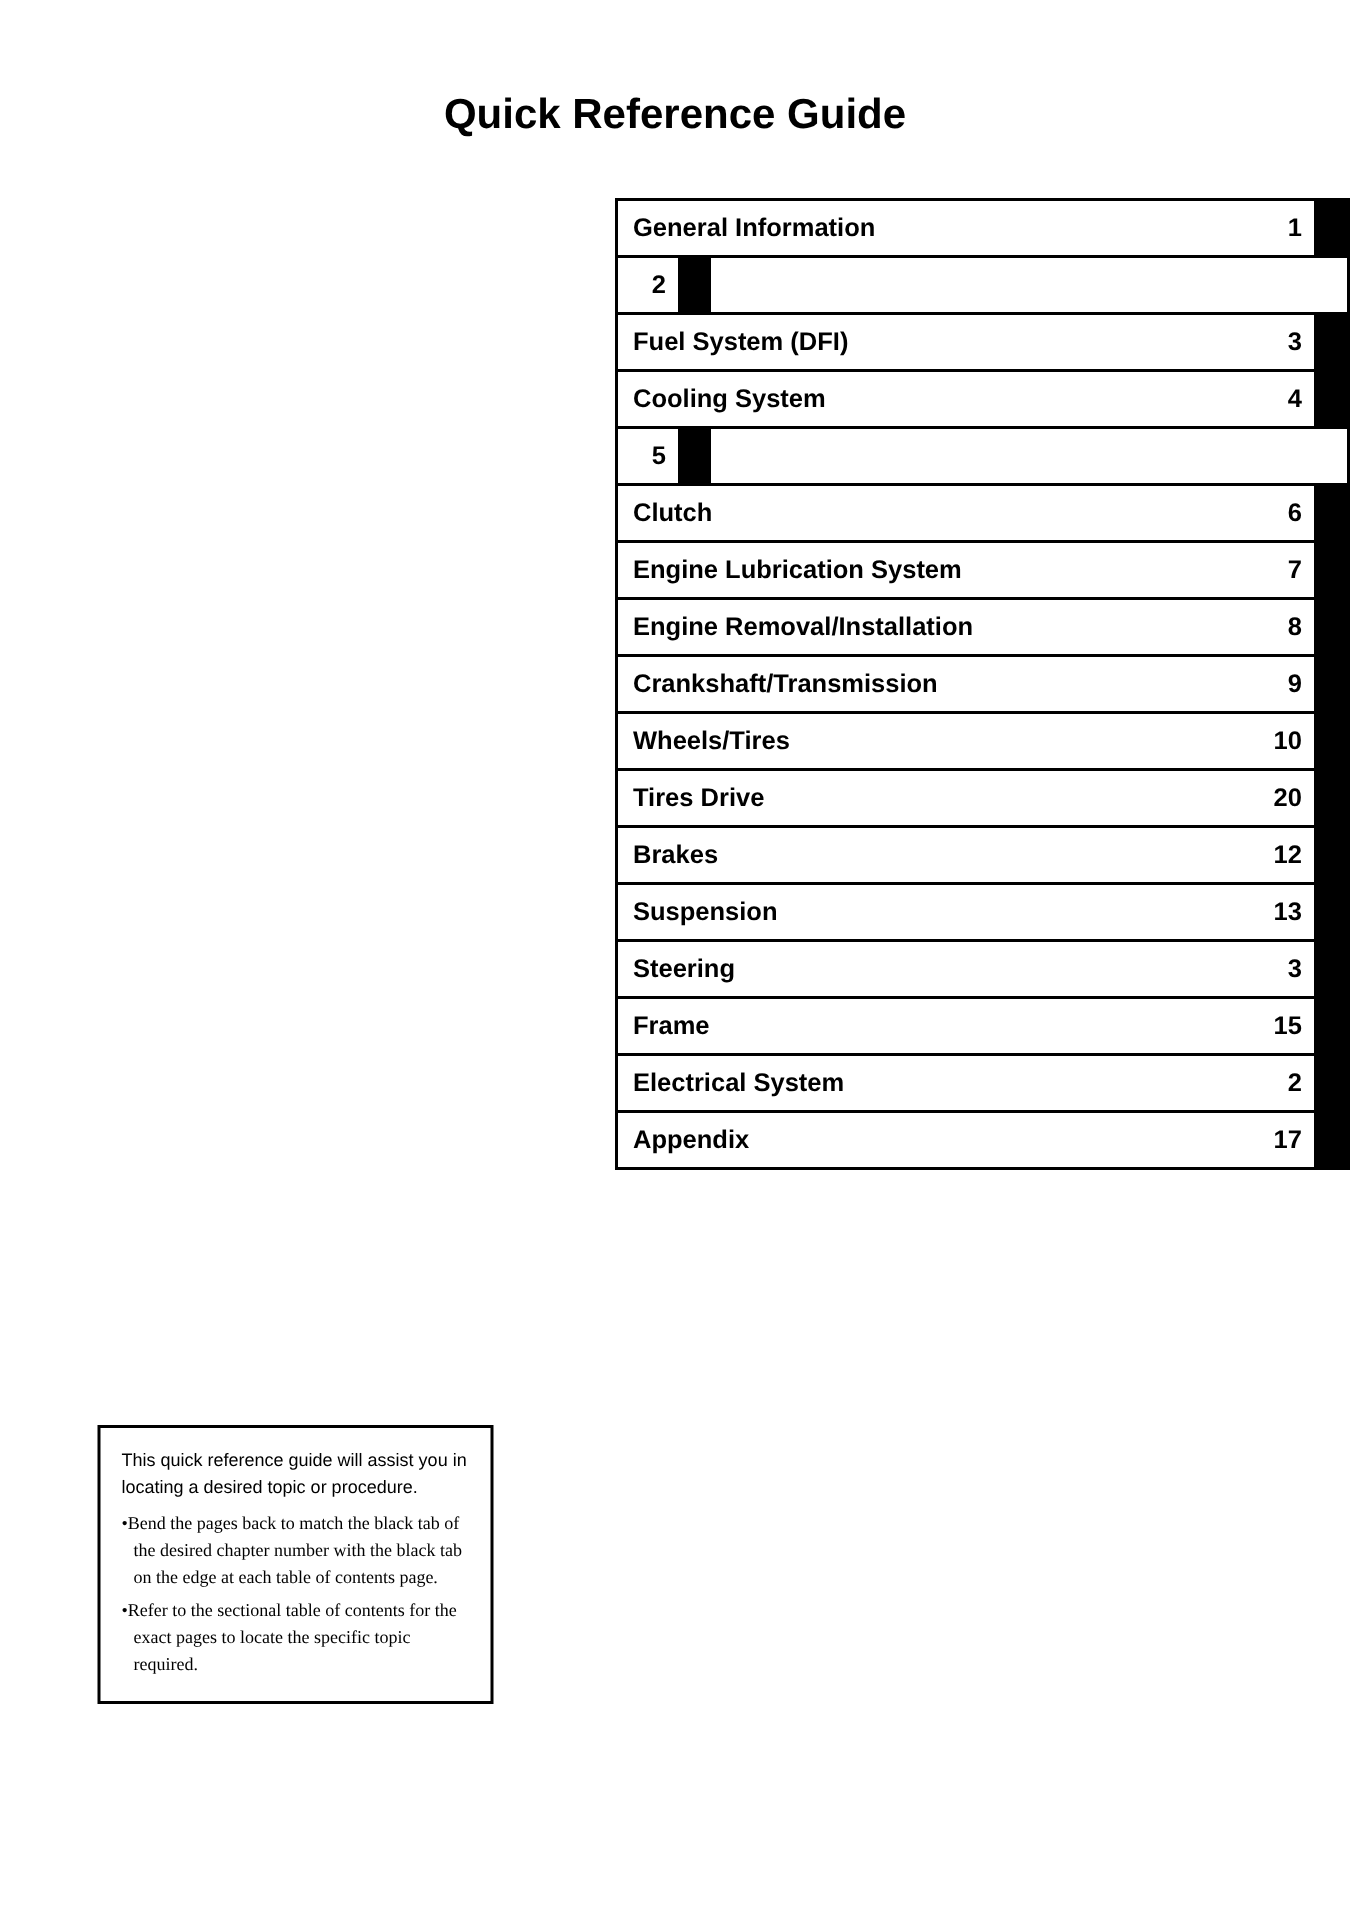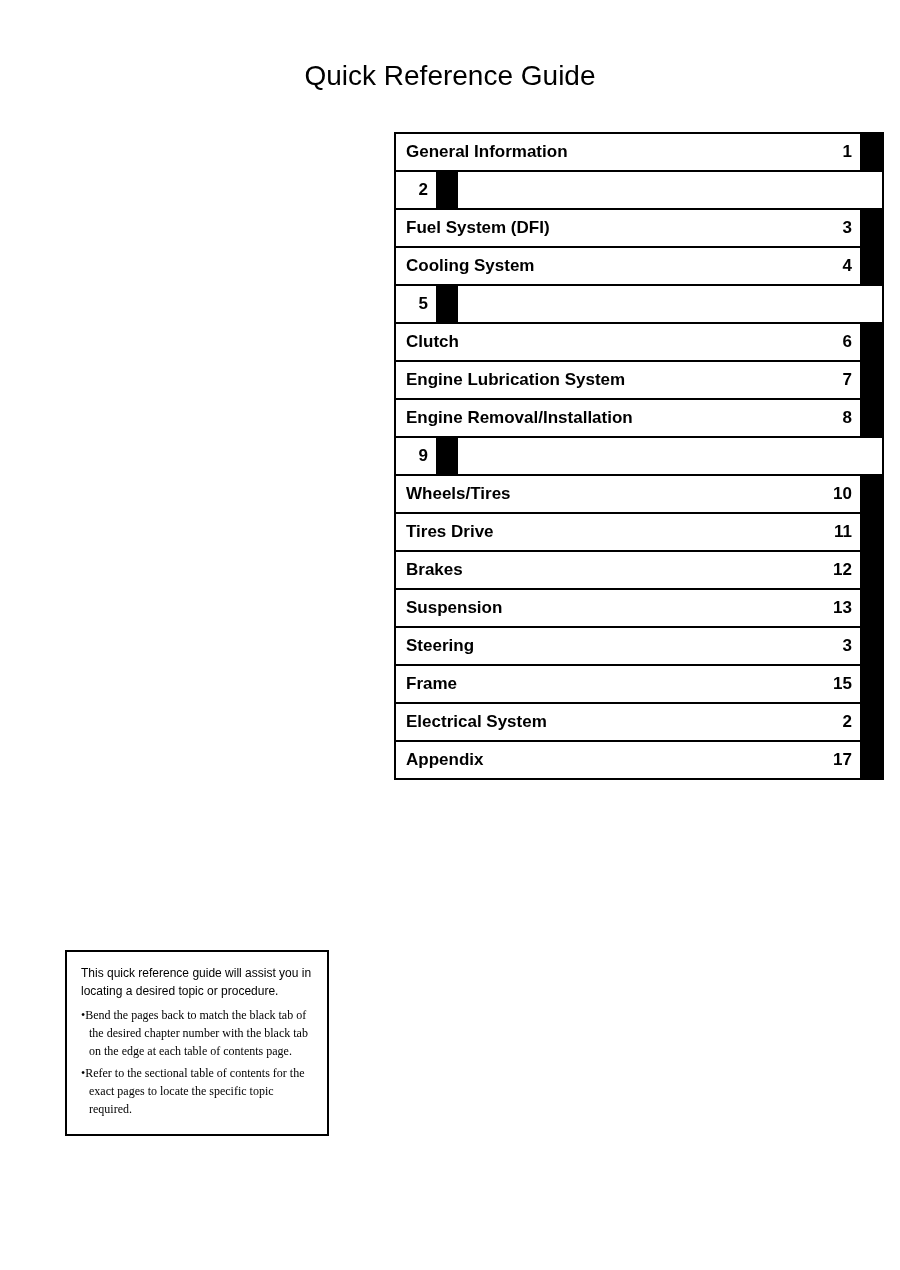--- a/index.html
+++ b/index.html
@@ -12,31 +12,31 @@
       width: 900px;
       min-height: 1270px;
       background: #ffffff;
       font-family: Arial, Helvetica, sans-serif;
       position: relative;
     }
 
     .page-title {
       text-align: center;
       font-size: 28px;
-      font-weight: normal;
+      font-weight: bold;
       padding: 60px 0 40px 0;
     }
 
     .content-area {
       display: flex;
       flex-direction: column;
       align-items: flex-end;
       padding-right: 0;
       margin-left: 400px;
-      margin-right: 16px;
+      margin-right: 0;
     }
 
     .toc-table {
       width: 490px;
       border-collapse: collapse;
     }
 
     .toc-row {
       display: flex;
       align-items: stretch;
@@ -134,31 +134,32 @@
         <div class="toc-label">Engine Lubrication System</div>
         <div class="toc-number">7</div>
         <div class="toc-tab"></div>
       </div>
       <div class="toc-row">
         <div class="toc-label">Engine Removal/Installation</div>
         <div class="toc-number">8</div>
         <div class="toc-tab"></div>
       </div>
       <div class="toc-row">
+        <div class="toc-label">Crankshaft/Transmission</div>
         <div class="toc-number">9</div>
         <div class="toc-tab"></div>
       </div>
       <div class="toc-row">
         <div class="toc-label">Wheels/Tires</div>
         <div class="toc-number">10</div>
         <div class="toc-tab"></div>
       </div>
       <div class="toc-row">
         <div class="toc-label">Tires Drive</div>
-        <div class="toc-number">11</div>
+        <div class="toc-number">20</div>
         <div class="toc-tab"></div>
       </div>
       <div class="toc-row">
         <div class="toc-label">Brakes</div>
         <div class="toc-number">12</div>
         <div class="toc-tab"></div>
       </div>
       <div class="toc-row">
         <div class="toc-label">Suspension</div>
         <div class="toc-number">13</div>

